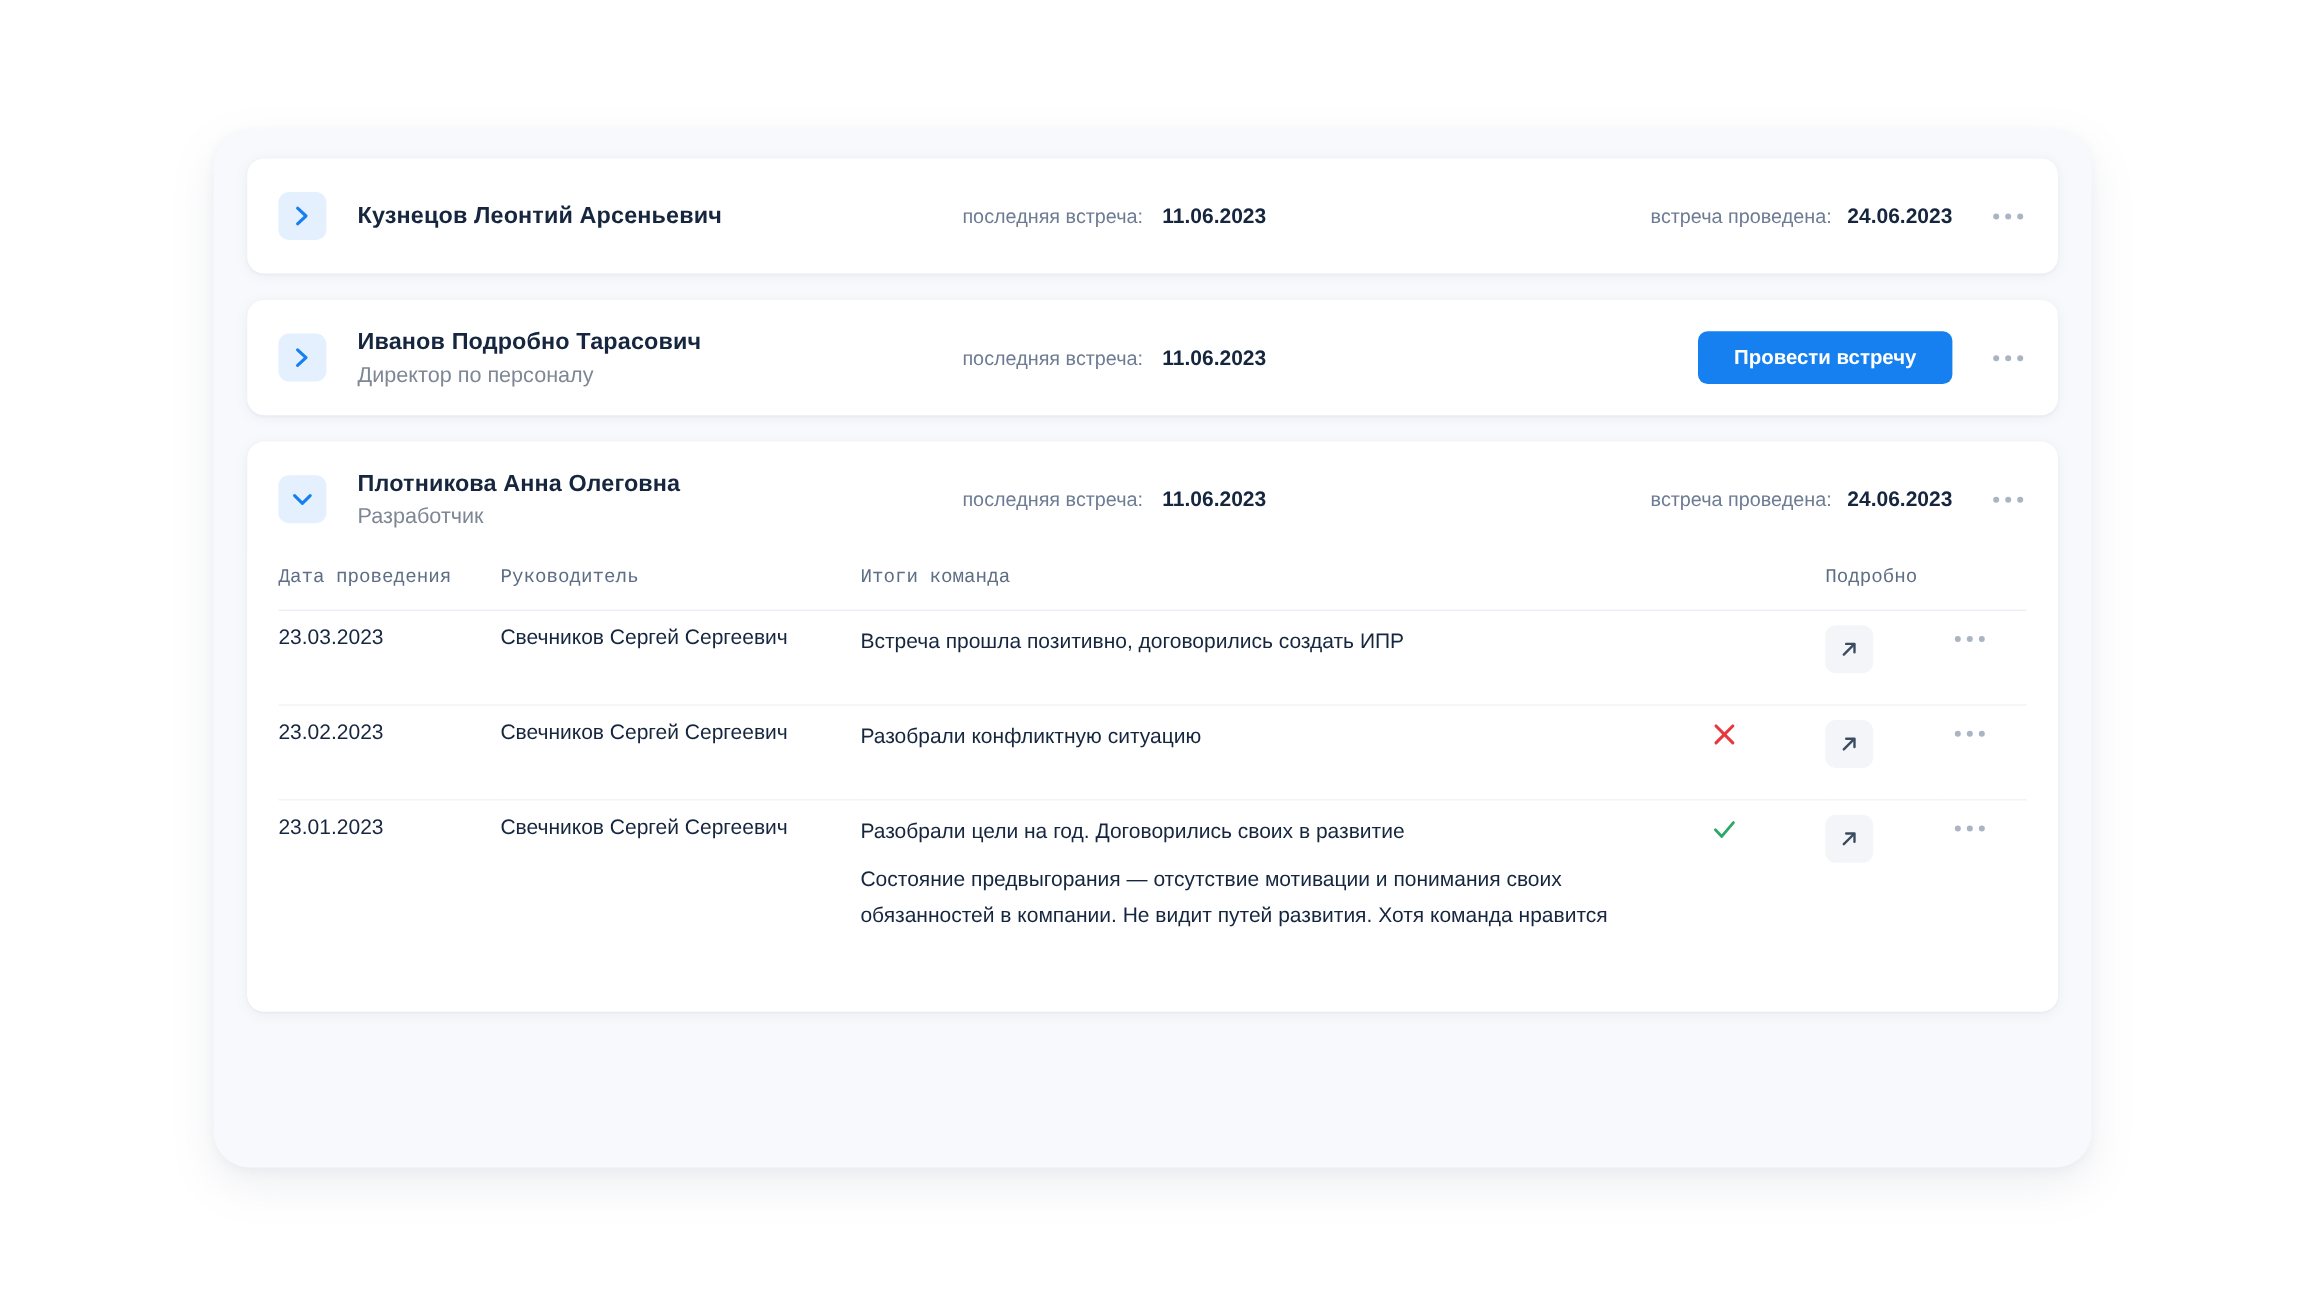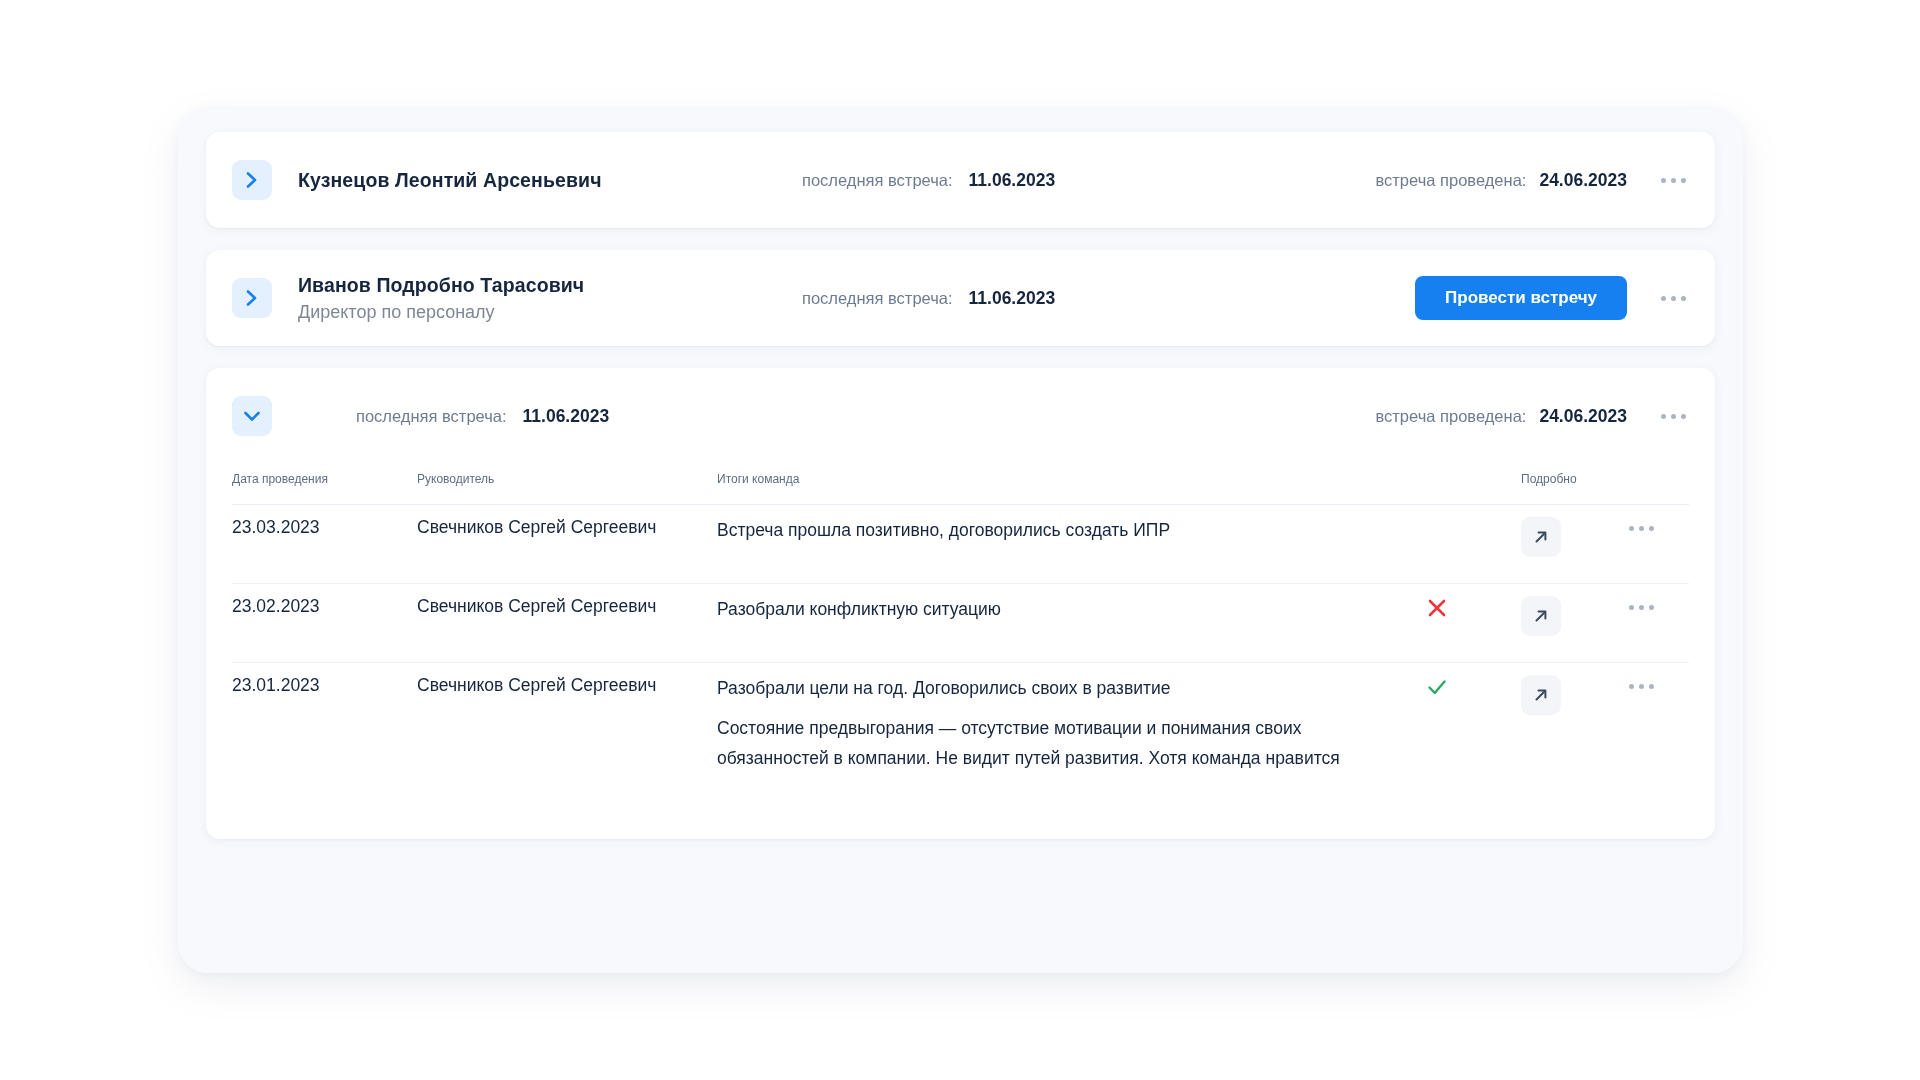--- a/index.html
+++ b/index.html
@@ -159,25 +159,26 @@
     padding: 0 26px 40px 26px;
   }
 
   table.meetings {
     width: 100%;
     border-collapse: collapse;
     table-layout: fixed;
   }
   table.meetings th {
     text-align: left;
-    font-size: 12px;
+    font-size: 16px;
     font-weight: normal;
     color: #5E6E85;
     padding: 8px 0 18px 0;
     border-bottom: 1.5px solid #E8EDF4;
+    font-family: Liberation Mono, monospace;
   }
   table.meetings td {
     font-size: 17.5px;
     color: #16263F;
     padding: 12px 0 26px 0;
     border-bottom: 1.5px solid #EDF1F6;
     vertical-align: top;
   }
   table.meetings tr:last-child td { border-bottom: none; }
 
@@ -279,20 +280,24 @@
       </div>
 
       <div class="person-card expanded">
         <div class="person-head">
           <div class="chev-box">
             <span>
               <svg width="20" height="14" viewBox="0 0 20 14" fill="none">
                 <path d="M3.5 4 L10 10.5 L16.5 4" stroke="#1680F0" stroke-width="2.6" stroke-linecap="round" stroke-linejoin="round"></path>
               </svg>
             </span>
+          </div>
+          <div class="person-names">
+            <div class="person-name">Плотникова Анна Олеговна</div>
+            <div class="person-role">Разработчик</div>
           </div>
           <div class="meta-last">
             <span class="meta-label">последняя встреча:</span>
             <span class="meta-value">11.06.2023</span>
           </div>
           <div class="head-right">
             <div class="meta-done">
               <span class="meta-label">встреча проведена:</span>
               <span class="meta-value">24.06.2023</span>
             </div>

